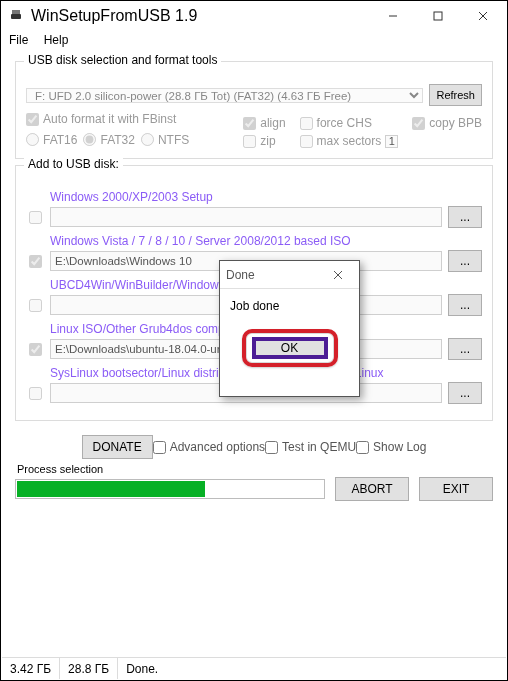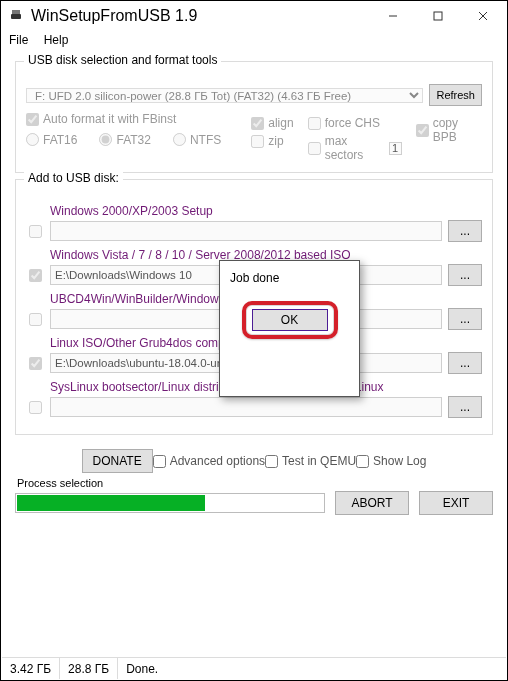--- a/index.html
+++ b/index.html
@@ -56,42 +56,42 @@
     color:#555;
   }
   .btn {
     background:#e1e1e1; border:1px solid #adadad;
     height:24px; padding:0 10px; font-size:12px;
     display:inline-flex; align-items:center; justify-content:center;
   }
   .btn.small { height:22px; padding:0 6px; font-size:11px;}
   .chk, .rad { display:inline-flex; align-items:center; gap:4px; font-size:12px; color:#555;}
   .chk input, .rad input { margin:0; width:13px; height:13px; }
-  .fmt-row { display:flex; gap:22px; margin-top:4px; color:#888;}
+  .fmt-row { display:flex; gap:6px; margin-top:4px; color:#888;}
   .fmt-row2 { display:flex; gap:14px; margin-top:4px; color:#888;}
   .fmt-row2 .col { display:flex; flex-direction:column; gap:4px;}
   .disabled { color:#9a9a9a; }
   .add-row {
     display:flex; align-items:center; gap:6px;
     margin:2px 0;
   }
   .add-row .lead-chk { width:18px; display:flex; justify-content:center;}
   .pathbox {
     flex:1; height:20px; border:1px solid #cfcfcf;
     background:#fafafa; font-size:11.5px;
     padding:0 4px; color:#555;
     white-space:nowrap; overflow:hidden;
     display:flex; align-items:center;
   }
   .browse {
     width:34px; height:22px; border:1px solid #adadad;
     background:#e1e1e1; font-size:12px;
     display:flex;align-items:center;justify-content:center;
   }
-  .section-label { font-size:12px; margin:6px 0 2px 24px; color:#701a75;}
+  .section-label { font-size:12px; margin:6px 0 2px 24px; color:#8b5cf6;}
   .bottom-opts {
     display:flex; align-items:center; justify-content:center;
     margin:14px 0 2px 0;
   }
   .proc-label { font-size:11px; margin:4px 0 2px 2px;}
   .progress-row { display:flex; align-items:center; gap:10px;}
   .progress {
     flex:1; height:20px; border:1px solid #bcbcbc;
     background:#fff; position:relative; overflow:hidden;
   }
@@ -136,21 +136,21 @@
   .modal .mbody { padding:10px 10px; font-size:12px;}
   .modal .mbtns { display:flex; justify-content:center; padding:6px 0 14px 0;}
   .okwrap {
     border:4px solid #d4202a;
     border-radius:10px;
     padding:4px 6px;
     box-shadow:0 0 0 1px rgba(0,0,0,.15) inset, 0 1px 2px rgba(0,0,0,.2);
   }
   .okbtn {
     width:76px; height:22px;
-    border:1px solid #4c1d95;
+    border:4px solid #4c1d95;
     background:#e1e1e1;
     font-size:12px;
     display:flex;align-items:center;justify-content:center;
   }
   input[type=checkbox], input[type=radio] { accent-color:#666; }
   input[type=checkbox]:checked { accent-color:#0a7a33;}
 </style>
 </head>
 <body>
 
@@ -323,19 +323,28 @@
   </div>
 </div>
 
 <div class="statusbar">
   <div class="cell">3.42 ГБ</div>
   <div class="cell">28.8 ГБ</div>
   <div class="cell last">Done.</div>
 </div>
 
 <div class="modal">
+  <div class="mtitle">
+    <span class="t">Done</span>
+    <div class="mclose">
+      <svg width="10" height="10" viewBox="0 0 10 10">
+          <line x1="1" y1="1" x2="9" y2="9" stroke="#555"></line>
+          <line x1="9" y1="1" x2="1" y2="9" stroke="#555"></line>
+        </svg>
+    </div>
+  </div>
   <div class="mbody">Job done</div>
   <div class="mbtns">
     <div class="okwrap">
       <div class="okbtn">OK</div>
     </div>
   </div>
 </div>
 
 </body></html>

